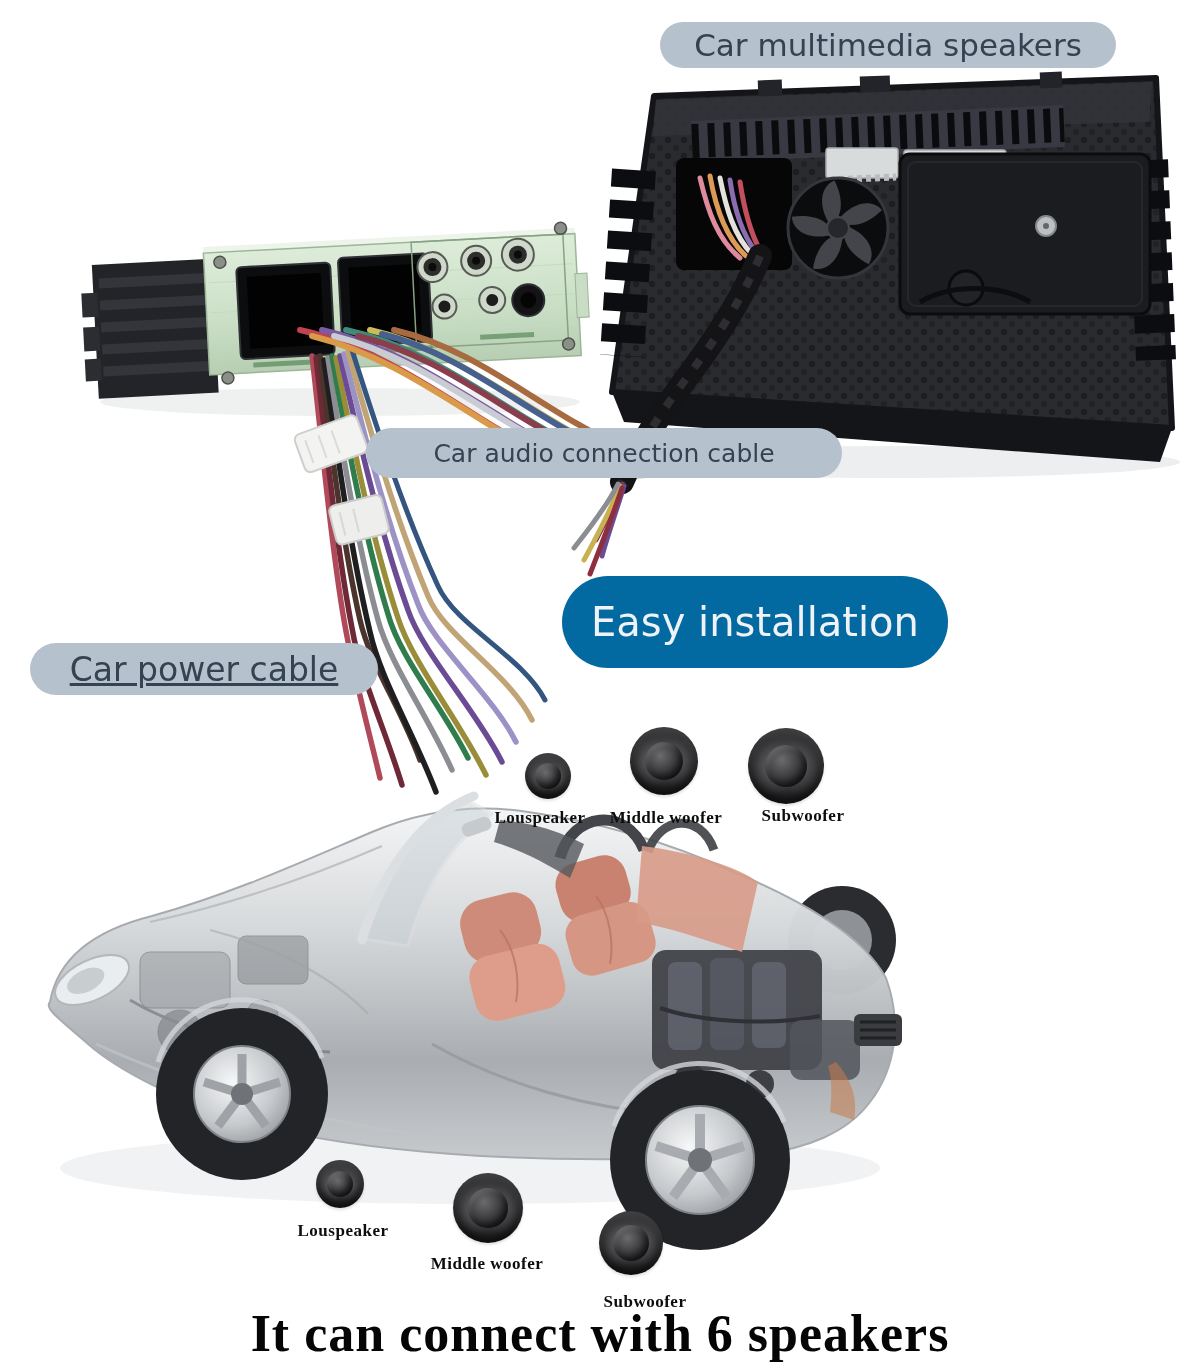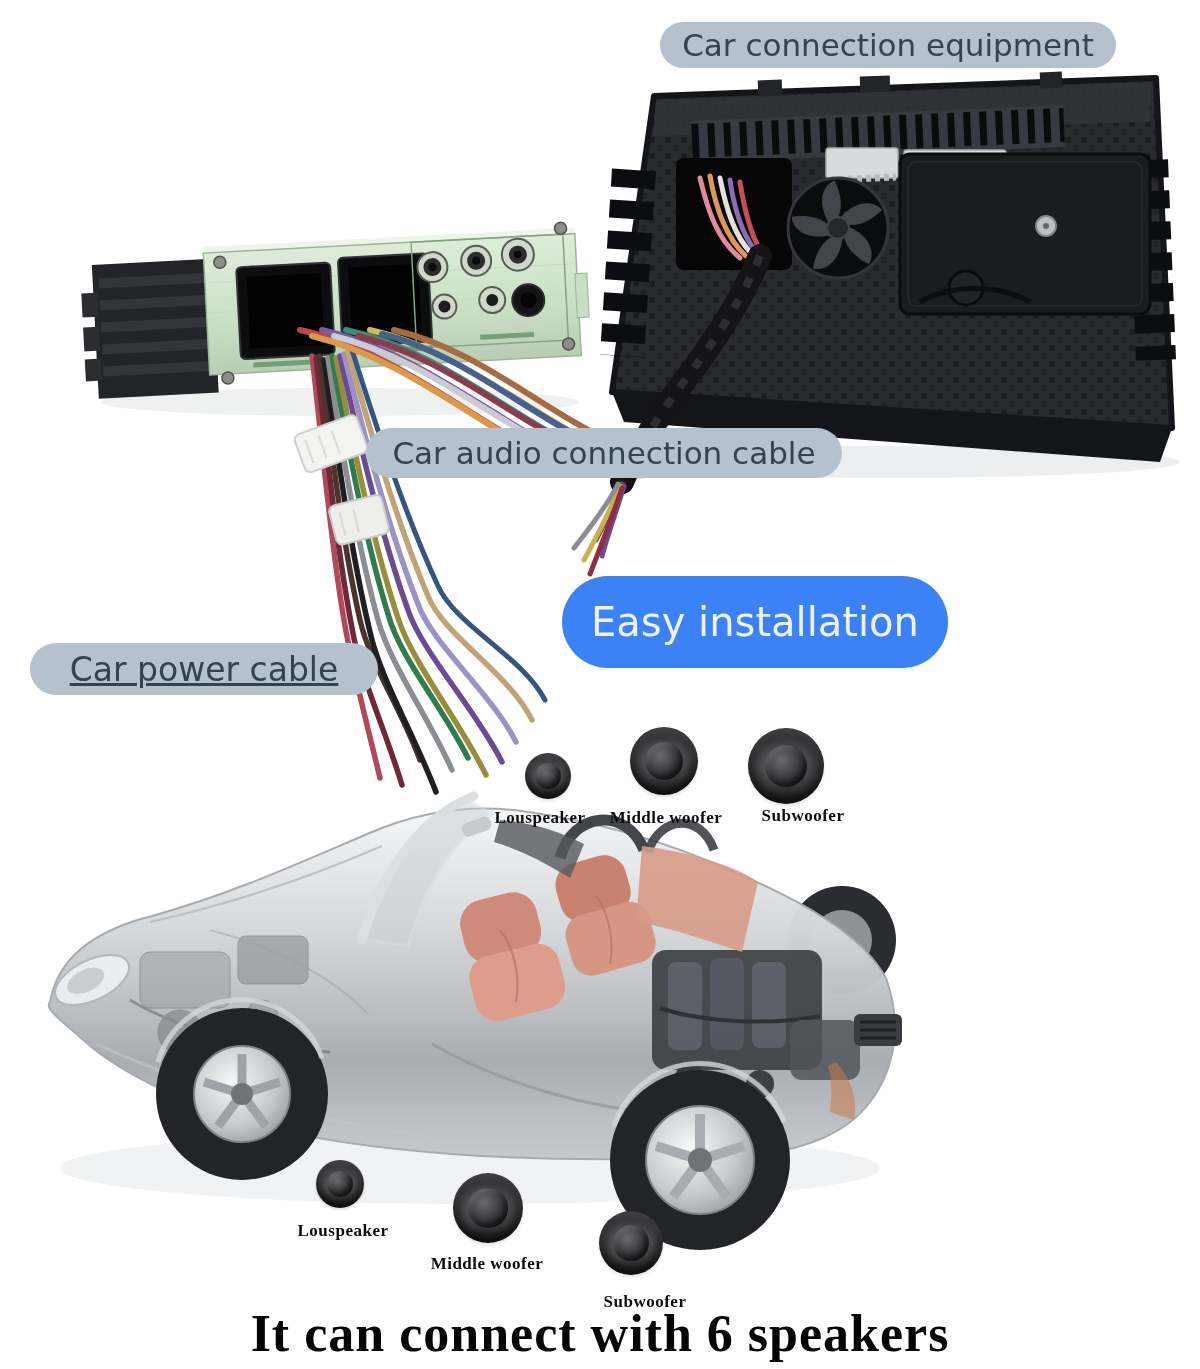--- a/index.html
+++ b/index.html
@@ -3,24 +3,24 @@
 <meta charset="utf-8">
 <style>
   html,body{margin:0;padding:0;background:#ffffff;}
   .canvas{position:relative;width:1200px;height:1369px;background:#ffffff;overflow:hidden;
           font-family:"DejaVu Sans","Liberation Sans",sans-serif;}
   .scene{position:absolute;left:0;top:0;width:1200px;height:1369px;}
 
   .pill{position:absolute;display:flex;align-items:center;justify-content:center;
         white-space:nowrap;letter-spacing:0px;}
   .pill.light{background:#b6c1ce;color:#35424f;}
-  .pill.dark{background:#3b82f6;color:#eff2f6;}
+  .pill.dark{background:#0369a1;color:#eff2f6;}
 
   #pill-multimedia{left:660px;top:22px;width:456px;height:46px;font-size:31px;border-radius:24px;}
-  #pill-audio{left:366px;top:428px;width:476px;height:50px;font-size:31px;border-radius:26px;text-align:center;}
+  #pill-audio{left:366px;top:428px;width:476px;height:50px;font-size:25px;border-radius:26px;text-align:center;}
   #pill-easy{left:562px;top:576px;width:386px;height:92px;font-size:40px;border-radius:46px;}
   #pill-power{left:30px;top:643px;width:348px;height:52px;font-size:33px;border-radius:27px;text-decoration:underline;}
 
   .speaker{position:absolute;border-radius:50%;
      background:
        radial-gradient(circle at 30% 52%, rgba(255,255,255,.16), rgba(255,255,255,0) 42%),
        radial-gradient(circle at 72% 52%, rgba(255,255,255,.12), rgba(255,255,255,0) 42%),
        radial-gradient(circle at 50% 44%, #525254 0%, #39393b 38%, #232325 62%, #121213 88%, #0b0b0c 100%);
      box-shadow: inset 0 4px 7px rgba(255,255,255,.14), inset 0 -6px 9px rgba(0,0,0,.55), 0 2px 3px rgba(0,0,0,.12);}
   .speaker .dome{position:absolute;inset:22%;border-radius:50%;
@@ -303,21 +303,21 @@
         <line x1="0" y1="0" x2="27" y2="37"></line>
         <line x1="0" y1="0" x2="-27" y2="37"></line>
         <line x1="0" y1="0" x2="-44" y2="-14"></line>
       </g>
       <circle cx="700" cy="1160" r="12" fill="#6f7377"></circle>
       <path d="M614,1126 A90,90 0 0 1 784,1122" stroke="#d3d6d9" stroke-width="5" fill="none" opacity="0.8"></path>
     </g>
   </g>
 </svg>
 
-<div class="pill light" id="pill-multimedia">Car connection equipment</div>
+<div class="pill light" id="pill-multimedia">Car multimedia speakers</div>
 <div class="pill light" id="pill-audio">Car audio connection cable</div>
 <div class="pill dark" id="pill-easy">Easy installation</div>
 <div class="pill light" id="pill-power">Car power cable</div>
 
 <div class="speaker" style="left:525px;top:753px;width:46px;height:46px">
       <div class="dome"></div>
     </div>
 <div class="speaker" style="left:630px;top:727px;width:68px;height:68px">
       <div class="dome"></div>
     </div>

